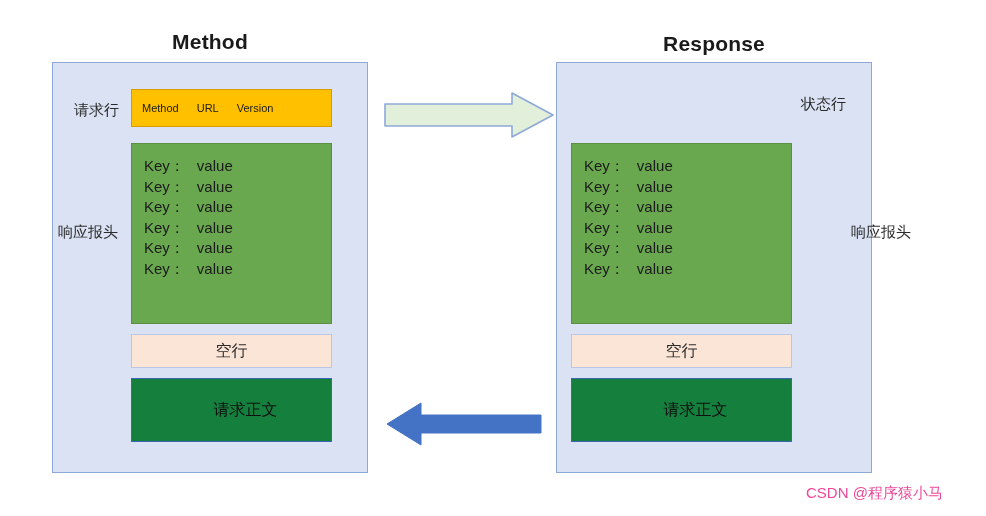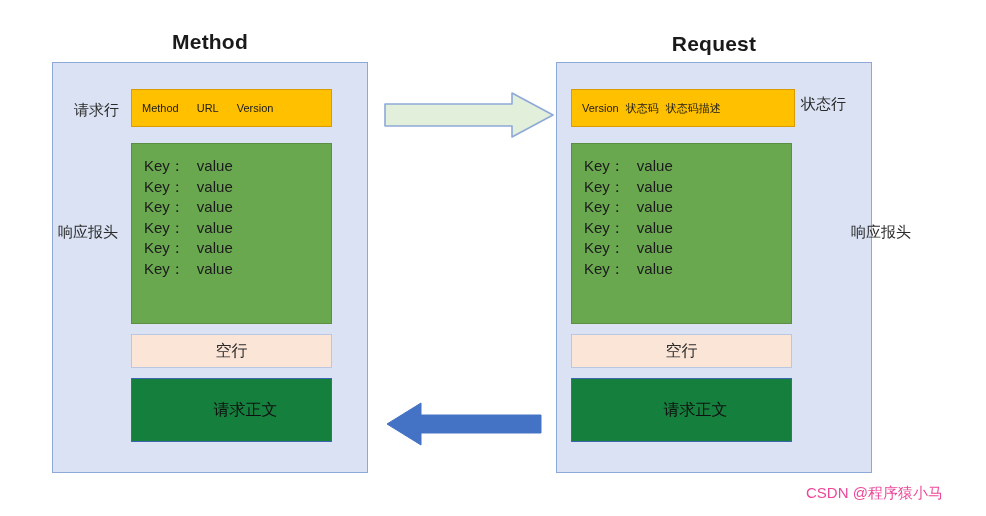--- a/index.html
+++ b/index.html
@@ -155,29 +155,24 @@
     <div class="box box-blank" style="left:78px; top:271px; width:201px; height:34px;">
       <span class="blank-text">空行</span>
     </div>
 
     <div class="box box-body" style="left:78px; top:315px; width:201px; height:64px;">
       <span class="body-text">请求正文</span>
     </div>
 
   </div>
 
-  <div class="diagram-title" id="title-response">Request</div>
+  <div class="diagram-title" id="title-response">Response</div>
 
   <div class="panel" id="panel-response">
 
-    <div class="box box-startline" style="left:14px; top:26px; width:224px; height:38px;">
-      <div class="startline-text cjk">
-        <span class="seg">Version</span><span class="seg">状态码</span><span class="seg">状态码描述</span>
-      </div>
-    </div>
 
     <div class="side-label" style="left:244px; top:32px;">状态行</div>
 
     <div class="box box-headers" style="left:14px; top:80px; width:221px; height:181px;">
       <div class="hdr-line"><span class="k">Key：</span><span class="v">value</span></div>
       <div class="hdr-line"><span class="k">Key：</span><span class="v">value</span></div>
       <div class="hdr-line"><span class="k">Key：</span><span class="v">value</span></div>
       <div class="hdr-line"><span class="k">Key：</span><span class="v">value</span></div>
       <div class="hdr-line"><span class="k">Key：</span><span class="v">value</span></div>
       <div class="hdr-line"><span class="k">Key：</span><span class="v">value</span></div>

